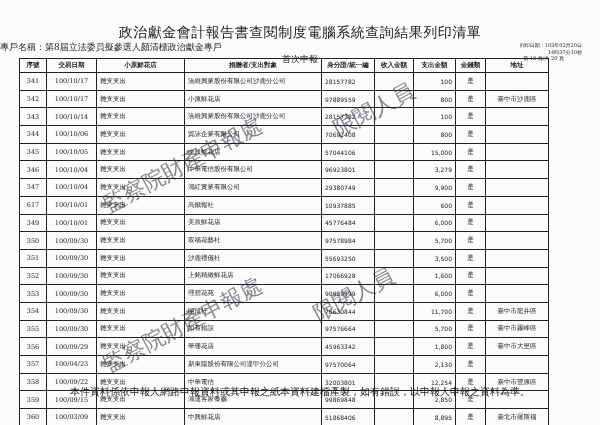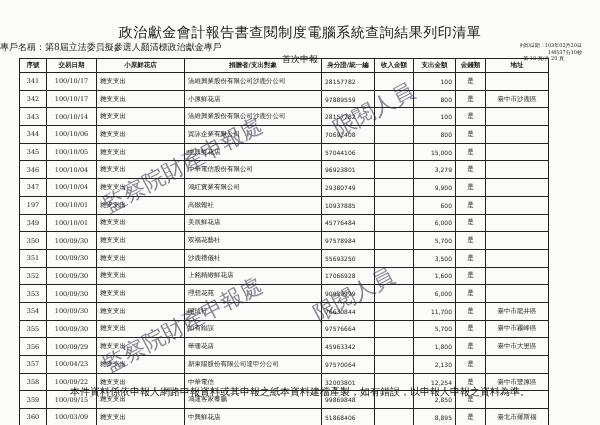--- a/index.html
+++ b/index.html
@@ -153,21 +153,21 @@
         <td class="c">100/10/04</td>
         <td>雜支支出</td>
         <td>鴻紅實業有限公司</td>
         <td class="mono">29380749</td>
         <td class="r"></td>
         <td class="r mono">9,900</td>
         <td class="c">是</td>
         <td class="c"></td>
       </tr>
       <tr>
-        <td class="c">197</td>
+        <td class="c">617</td>
         <td class="c">100/10/01</td>
         <td>雜支支出</td>
         <td>高鐵報社</td>
         <td class="mono">10937885</td>
         <td class="r"></td>
         <td class="r mono">600</td>
         <td class="c">是</td>
         <td class="c"></td>
       </tr>
       <tr>

